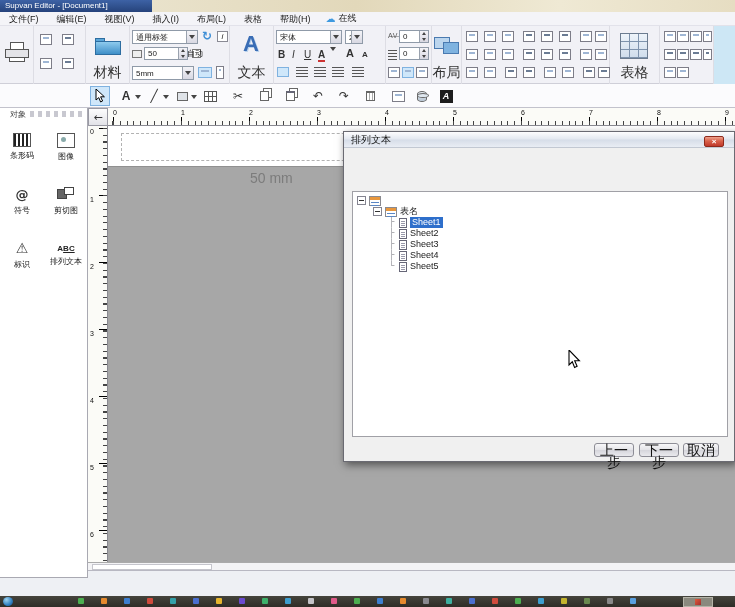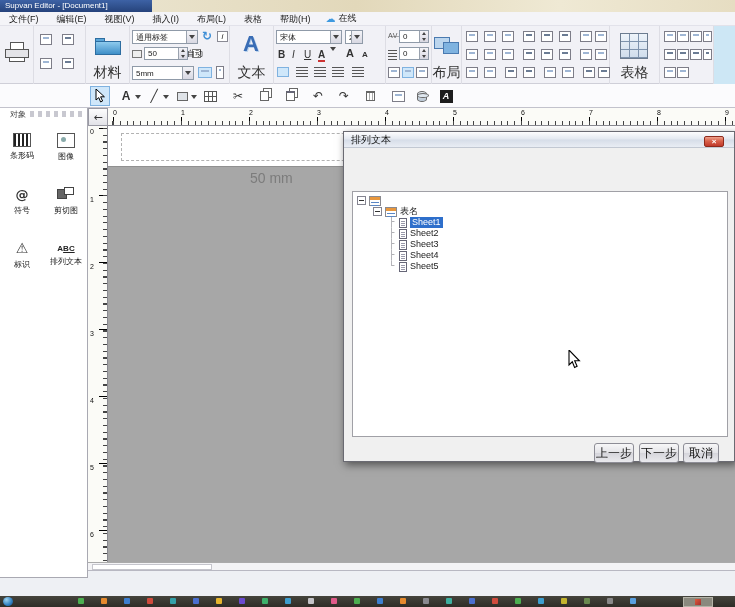--- a/index.html
+++ b/index.html
@@ -130,21 +130,21 @@
   .trow{height:11px;line-height:11px;white-space:nowrap;display:flex;align-items:center}
   .expander{display:inline-block;width:9px;height:9px;border:1px solid #848490;background:#fff;margin-right:3px;position:relative;flex:none}
   .expander::after{content:"";position:absolute;left:1px;top:3px;width:5px;height:1px;background:#333}
   .tree-tblico{display:inline-block;width:12px;height:10px;border:1px solid #8a8a90;background:#fff;margin-right:3px;position:relative;flex:none}
   .tree-tblico::before{content:"";position:absolute;left:0;top:0;width:100%;height:3px;background:#e8973d}
   .tree-tblico::after{content:"";position:absolute;left:1px;top:5px;width:8px;height:1px;background:#5b87c5;box-shadow:0 3px 0 #5b87c5}
   .conn{color:#9a9aa0;width:10px;display:inline-block;flex:none;font-family:"DejaVu Sans Mono",monospace;font-size:9px}
   .sheet-ico{display:inline-block;width:8px;height:10px;border:1px solid #667;background:#fff;margin-right:3px;position:relative;flex:none}
   .sheet-ico::after{content:"";position:absolute;left:1px;top:2px;width:4px;height:1px;background:#99a;box-shadow:0 2px 0 #99a,0 4px 0 #99a}
   .tsel{background:#2e6fcb;color:#fff;padding:0 2px}
-  .dlg-btn{position:absolute;top:311px;height:20px;background:linear-gradient(#f7f7f8,#e4e4e8 48%,#d6d6dc 52%,#e9e9ed);border:1px solid #8d8d96;border-radius:3px;font-size:12px;line-height:12px;text-align:center;color:#111;font-family:"Liberation Sans",sans-serif}
+  .dlg-btn{position:absolute;top:311px;height:14px;background:linear-gradient(#f7f7f8,#e4e4e8 48%,#d6d6dc 52%,#e9e9ed);border:1px solid #8d8d96;border-radius:3px;font-size:14px;line-height:12px;text-align:center;color:#111;font-family:"Liberation Sans",sans-serif}
 
   
   #cursor{left:568px;top:350px;z-index:90}
 </style>
 </head>
 <body>
 
 <div id="screen">
 
   <div class="abs" id="titlebar">Supvan Editor - [Document1]</div>

